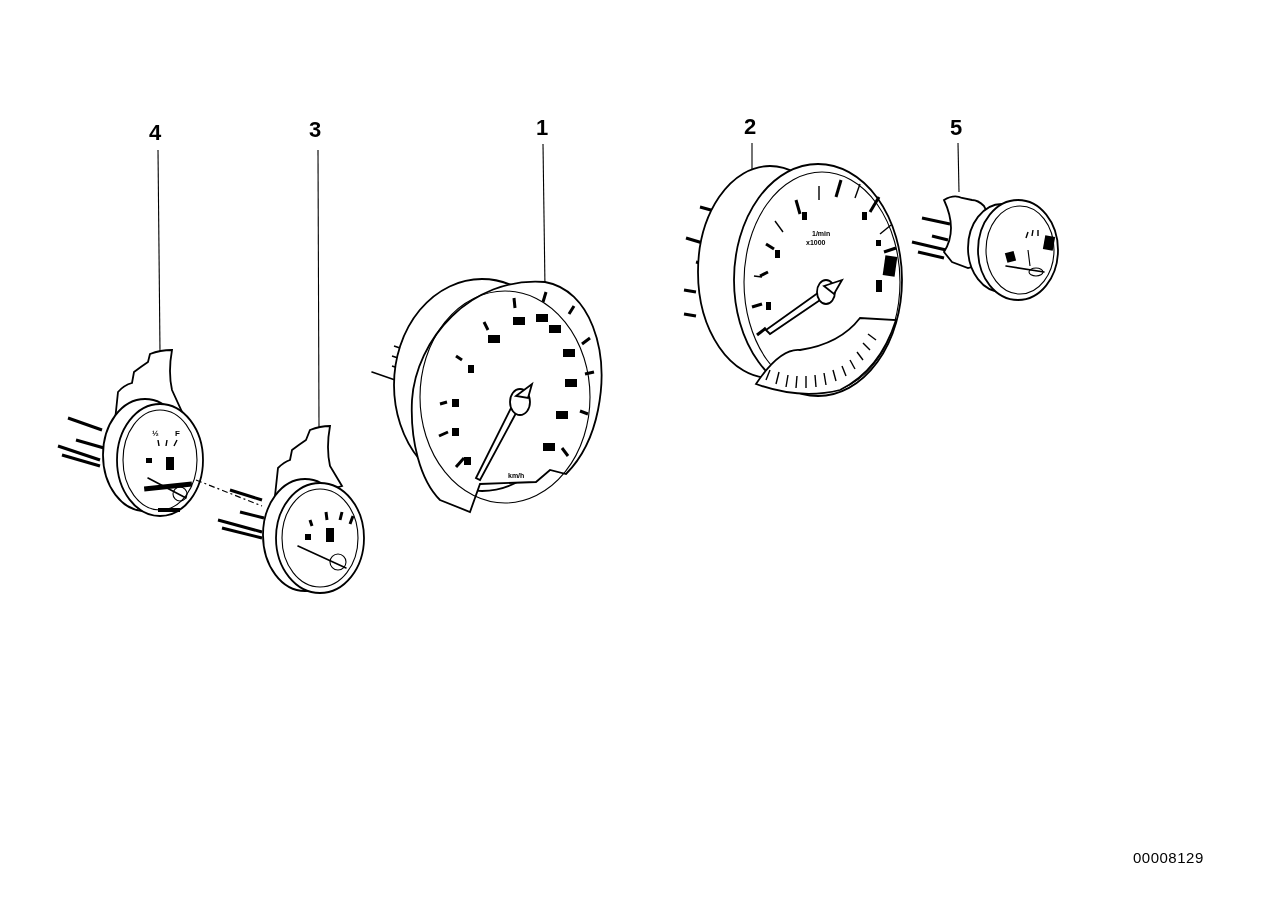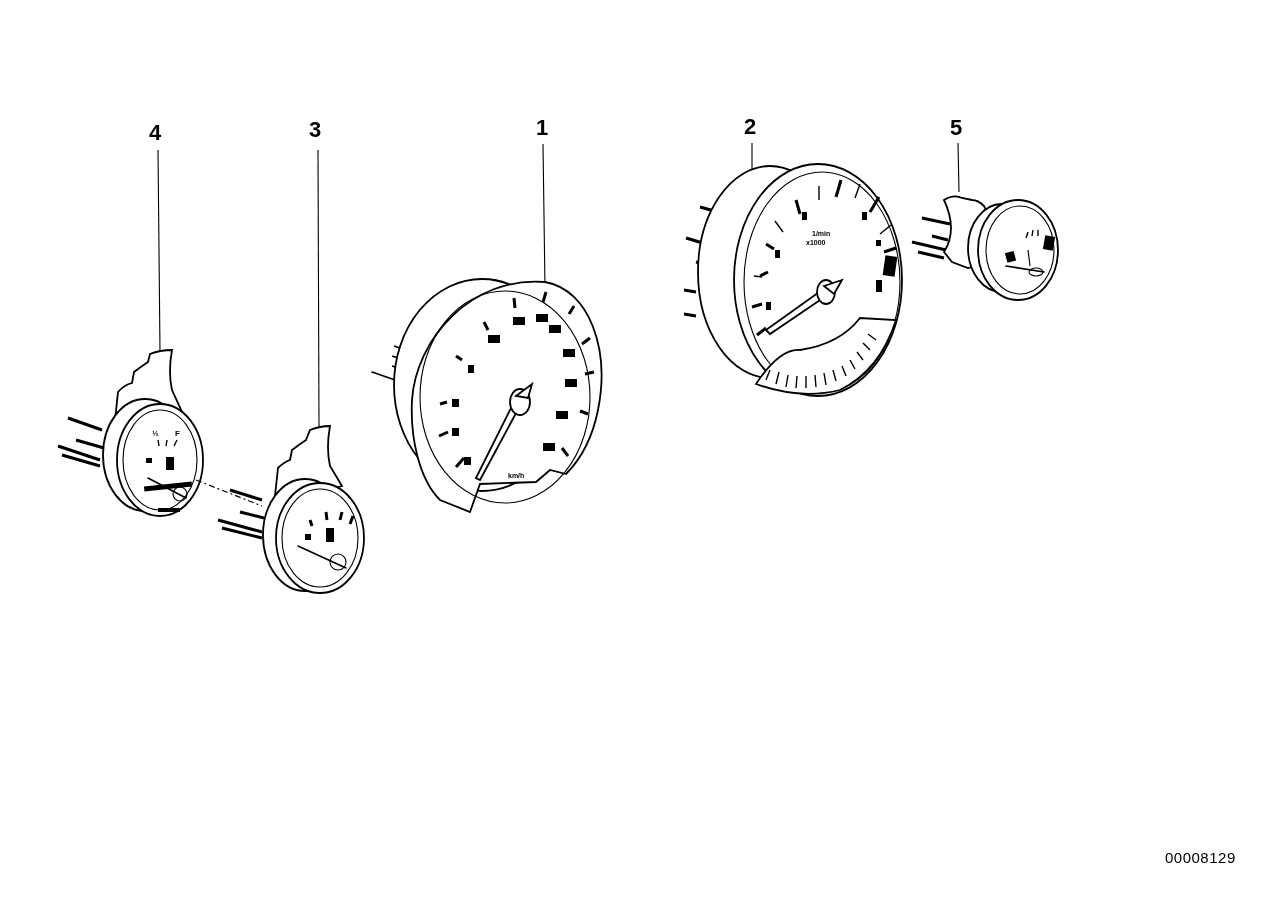--- a/index.html
+++ b/index.html
@@ -2,21 +2,21 @@
 <html><head>
 <meta charset="utf-8">
 <style>
   html, body { margin: 0; padding: 0; background: #ffffff; }
   body { width: 1288px; height: 910px; position: relative; overflow: hidden;
          font-family: "Liberation Sans", sans-serif; }
   #diagram { position: absolute; left: 0; top: 0; width: 1288px; height: 910px; }
   .callout { position: absolute; font-family: "Liberation Sans", sans-serif; font-weight: bold;
              font-size: 22px; color: #000; line-height: 1; }
   .docnum { position: absolute; left: 1133px; top: 849px; font-family: "Liberation Sans", sans-serif;
-            font-size: 15px; color: #000; letter-spacing: 0.5px; margin-left: 32px; }
+            font-size: 15px; color: #000; letter-spacing: 0.5px; }
   svg .ln { stroke: #000; fill: none; stroke-width: 1.6; stroke-linecap: round; stroke-linejoin: round; }
   svg .thin { stroke: #000; fill: none; stroke-width: 1.1; }
   svg .face { stroke: #000; fill: #fff; stroke-width: 1.8; }
   svg .tick { stroke: #000; stroke-width: 3; stroke-linecap: butt; }
   svg .tickthin { stroke: #000; stroke-width: 1.4; }
   svg .blk { fill: #000; stroke: none; }
   svg .dash { stroke: #000; stroke-width: 1.2; stroke-dasharray: 6 3 2 3; fill: none; }
 </style>
 </head>
 <body>

